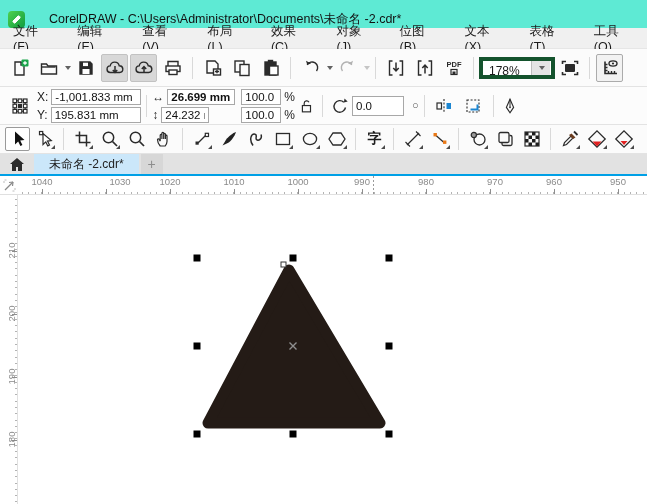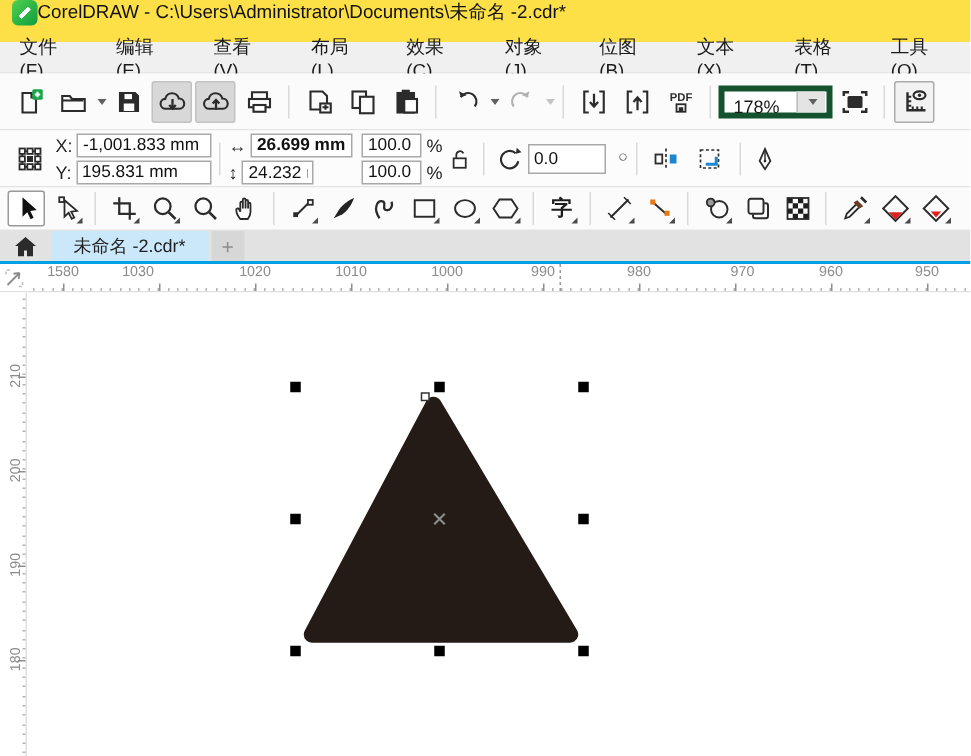--- a/index.html
+++ b/index.html
@@ -1,21 +1,21 @@
 <!DOCTYPE html>
 <html><head>
 <meta charset="utf-8">
 <style>
   * { margin:0; padding:0; box-sizing:border-box; }
   html,body { width:647px; height:504px; overflow:hidden; }
   body { font-family:"Liberation Sans","DejaVu Sans",sans-serif; font-size:12px; color:#1a1a1a; background:#fff; position:relative; }
   .row { position:absolute; left:0; width:647px; }
 
   
-  #titlebar { top:0; height:28px; background:#fde047; display:flex; align-items:flex-start; padding-left:8px; gap:0; }
+  #titlebar { top:0; height:28px; background:#5eead4; display:flex; align-items:flex-end; padding-left:8px; gap:24px; }
   #logo { width:17px; height:17px; border-radius:4px; background:linear-gradient(135deg,#4fd14f,#0f9c3f); position:relative; flex:0 0 auto; }
   #logo::after { content:''; position:absolute; left:4px; top:4px; width:9px; height:9px; border-radius:5px;
                  background:linear-gradient(135deg,transparent 38%,#fff 38%,#fff 62%,transparent 62%); }
   #title-text { font-size:12.5px; color:#111; white-space:nowrap; }
 
   
   #menubar { top:28px; height:21px; background:#f0f0f0; display:flex; align-items:center; border-bottom:1px solid #e6e6e6; }
   .menu-item { padding:2px 13px; font-size:12.5px; cursor:default; }
   .menu-item u { text-decoration:underline; }
 
@@ -546,23 +546,23 @@
     <div class="hr-minor" style="left: 591.6px;"></div>
     <div class="hr-minor" style="left: 598px;"></div>
     <div class="hr-minor" style="left: 604.4px;"></div>
     <div class="hr-minor" style="left: 610.8px;"></div>
     <div class="hr-minor" style="left: 617.2px;"></div>
     <div class="hr-minor" style="left: 623.6px;"></div>
     <div class="hr-minor" style="left: 630px;"></div>
     <div class="hr-minor" style="left: 636.4px;"></div>
     <div class="hr-minor" style="left: 642.8px;"></div>
     <div class="hr-major" style="left: 42px;"></div>
-    <div class="hr-label" style="left: 42px;">1580</div>
+    <div class="hr-label" style="left: 42px;">1040</div>
     <div class="hr-major" style="left: 106px;"></div>
-    <div class="hr-label" style="left: 92px; text-align: center;">1030</div>
+    <div class="hr-label" style="left: 120px; text-align: center;">1030</div>
     <div class="hr-major" style="left: 170px;"></div>
     <div class="hr-label" style="left: 170px;">1020</div>
     <div class="hr-major" style="left: 234px;"></div>
     <div class="hr-label" style="left: 234px;">1010</div>
     <div class="hr-major" style="left: 298px;"></div>
     <div class="hr-label" style="left: 298px;">1000</div>
     <div class="hr-major" style="left: 362px;"></div>
     <div class="hr-label" style="left: 362px;">990</div>
     <div class="hr-major" style="left: 426px;"></div>
     <div class="hr-label" style="left: 426px;">980</div>

